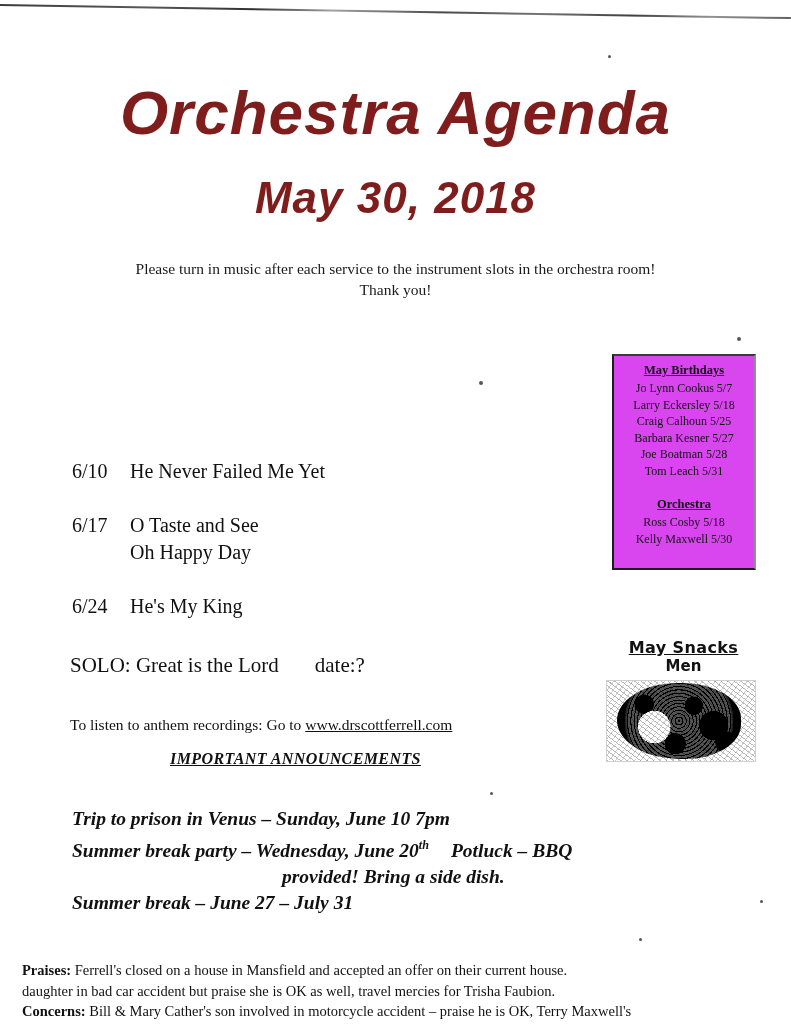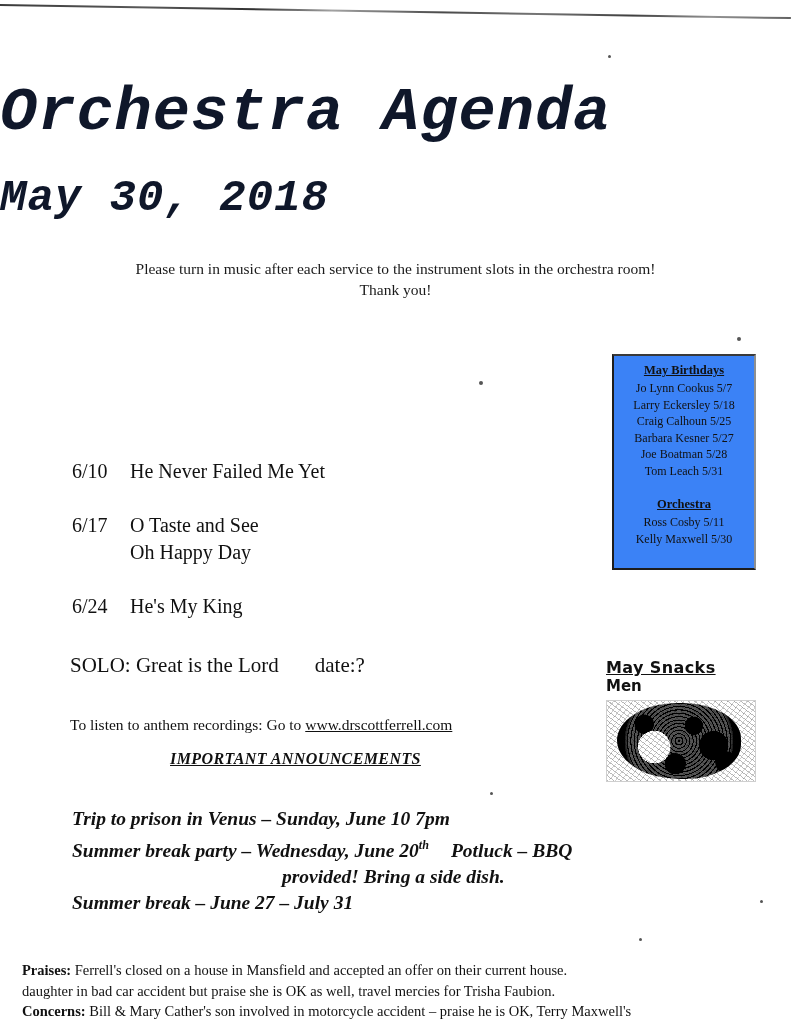--- a/index.html
+++ b/index.html
@@ -35,25 +35,26 @@
     position: absolute;
     background: #2b2b2b;
     border-radius: 50%;
     opacity: .8;
   }
 
   
   .title-script {
     position: absolute;
     left: 0; right: 0;
-    font-family: Liberation Mono, monospace;
+    text-align: center;
+    font-family: Liberation Sans, sans-serif;
     font-style: italic;
     font-weight: 700;
     letter-spacing: 1px;
-    color: #0f172a;
+    color: #7f1d1d;
   }
   #doc-title {
     top: 78px;
     font-size: 62px;
     line-height: 70px;
   }
   #doc-date {
     top: 172px;
     font-size: 44px;
     line-height: 52px;
@@ -186,21 +187,21 @@
   
   #birthday-box {
     position: absolute;
     left: 612px;
     top: 354px;
     width: 144px;
     height: 216px;
     border: 2px solid #1d1d1d;
     border-right-color: #8f8f8f;
     border-top-color: #3a3a3a;
-    background: #3b82f6;
+    background: #d946ef;
     text-align: center;
     padding-top: 6px;
     box-sizing: border-box;
   }
   .bx-heading {
     font-size: 12.5px;
     font-weight: 700;
     text-decoration: underline;
     line-height: 17px;
     margin-bottom: 1px;
@@ -209,22 +210,23 @@
     font-size: 12px;
     line-height: 16.5px;
     white-space: nowrap;
   }
   .bx-spacer { height: 17px; }
 
   
   #snacks-block {
     position: absolute;
     left: 606px;
-    top: 658px;
+    top: 638px;
     width: 155px;
+    text-align: center;
   }
   #snacks-title {
     font-family: "DejaVu Sans", sans-serif;
     font-size: 16px;
     font-weight: 700;
     letter-spacing: .4px;
     text-decoration: underline;
     line-height: 19px;
   }
   #snacks-sub {
@@ -337,21 +339,21 @@
   <div id="birthday-box">
     <div class="bx-heading">May Birthdays</div>
     <div class="bx-row">Jo Lynn Cookus  5/7</div>
     <div class="bx-row">Larry Eckersley  5/18</div>
     <div class="bx-row">Craig Calhoun  5/25</div>
     <div class="bx-row">Barbara Kesner  5/27</div>
     <div class="bx-row">Joe Boatman  5/28</div>
     <div class="bx-row">Tom Leach  5/31</div>
     <div class="bx-spacer"></div>
     <div class="bx-heading">Orchestra</div>
-    <div class="bx-row">Ross Cosby  5/11</div>
+    <div class="bx-row">Ross Cosby  5/18</div>
     <div class="bx-row">Kelly Maxwell  5/30</div>
   </div>
 
   <div id="snacks-block">
     <div id="snacks-title">May Snacks</div>
     <div id="snacks-sub">Men</div>
     <div id="snacks-photo">
       <div class="blob"></div>
       <div class="speckle"></div>
     </div>

